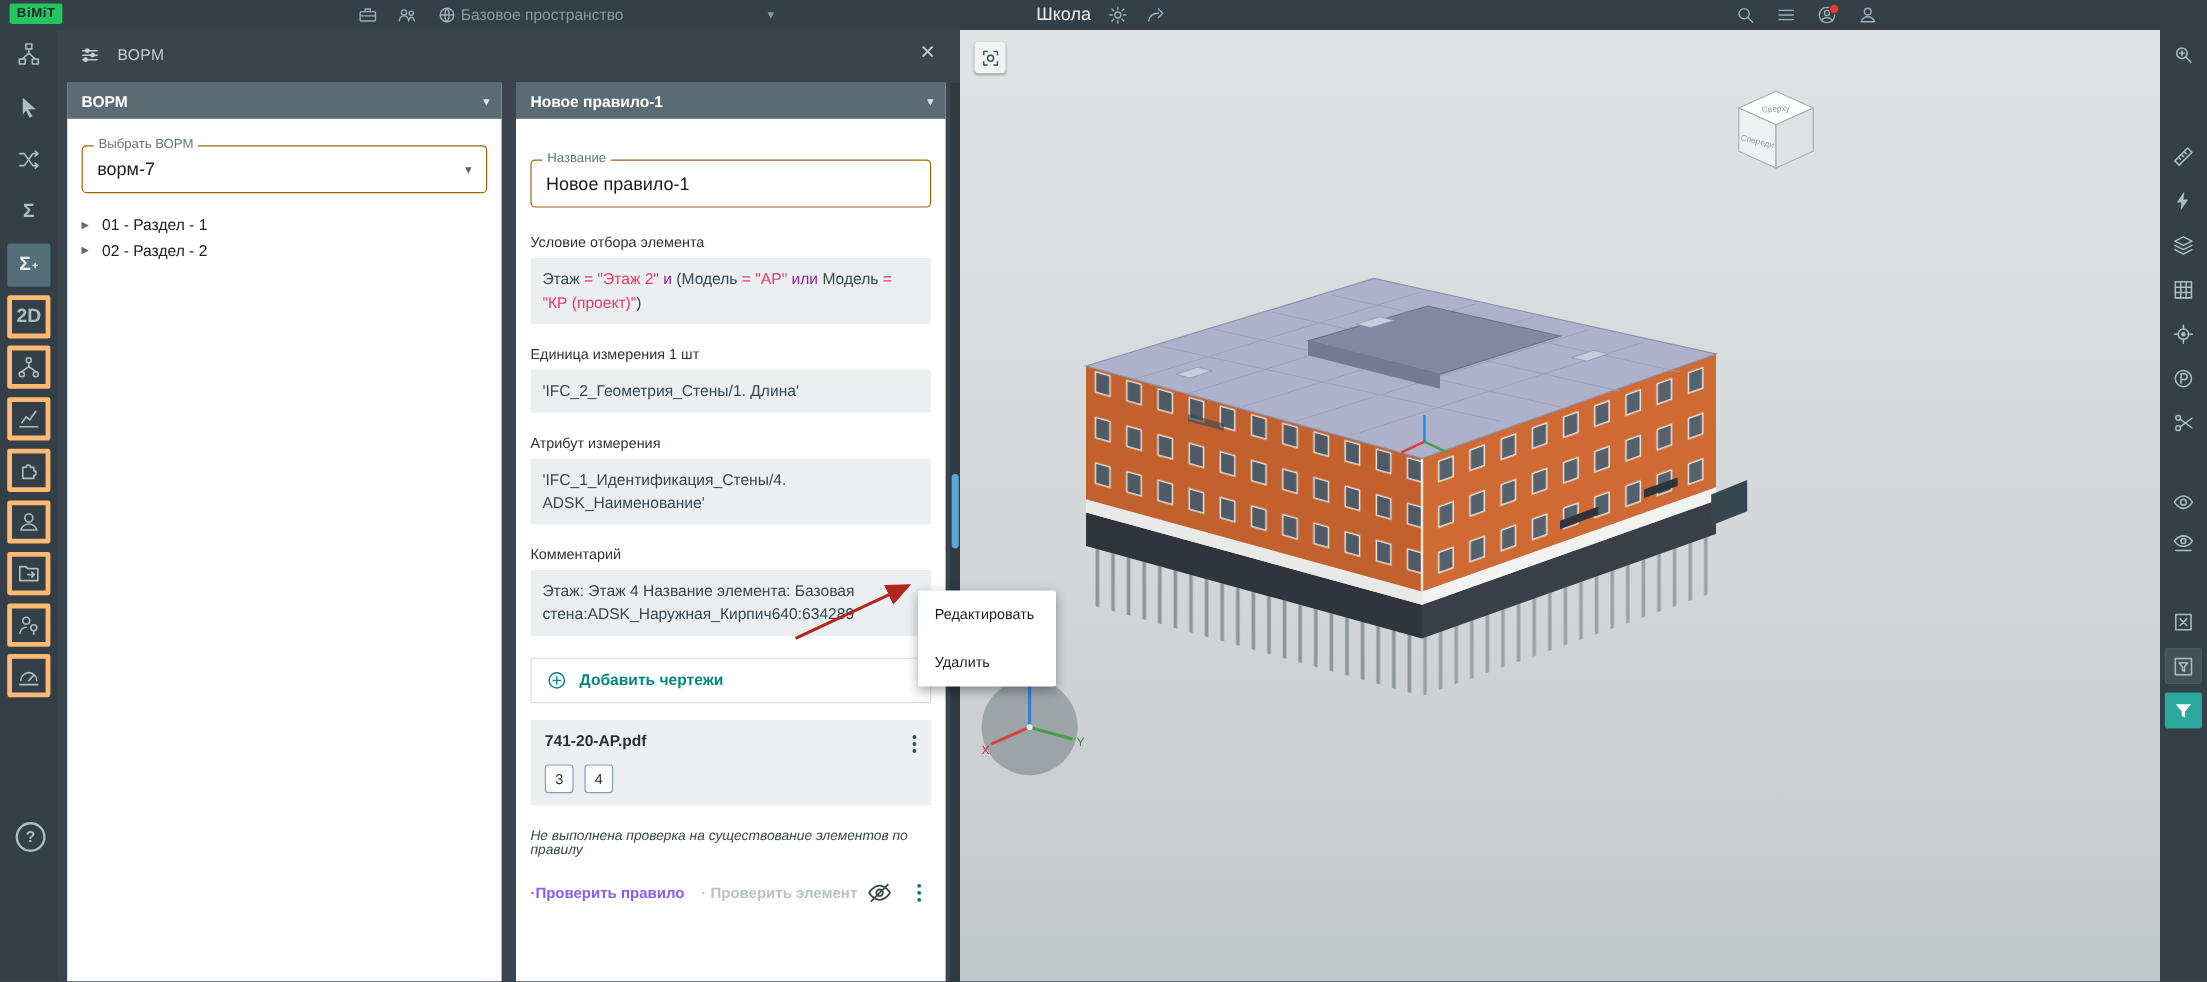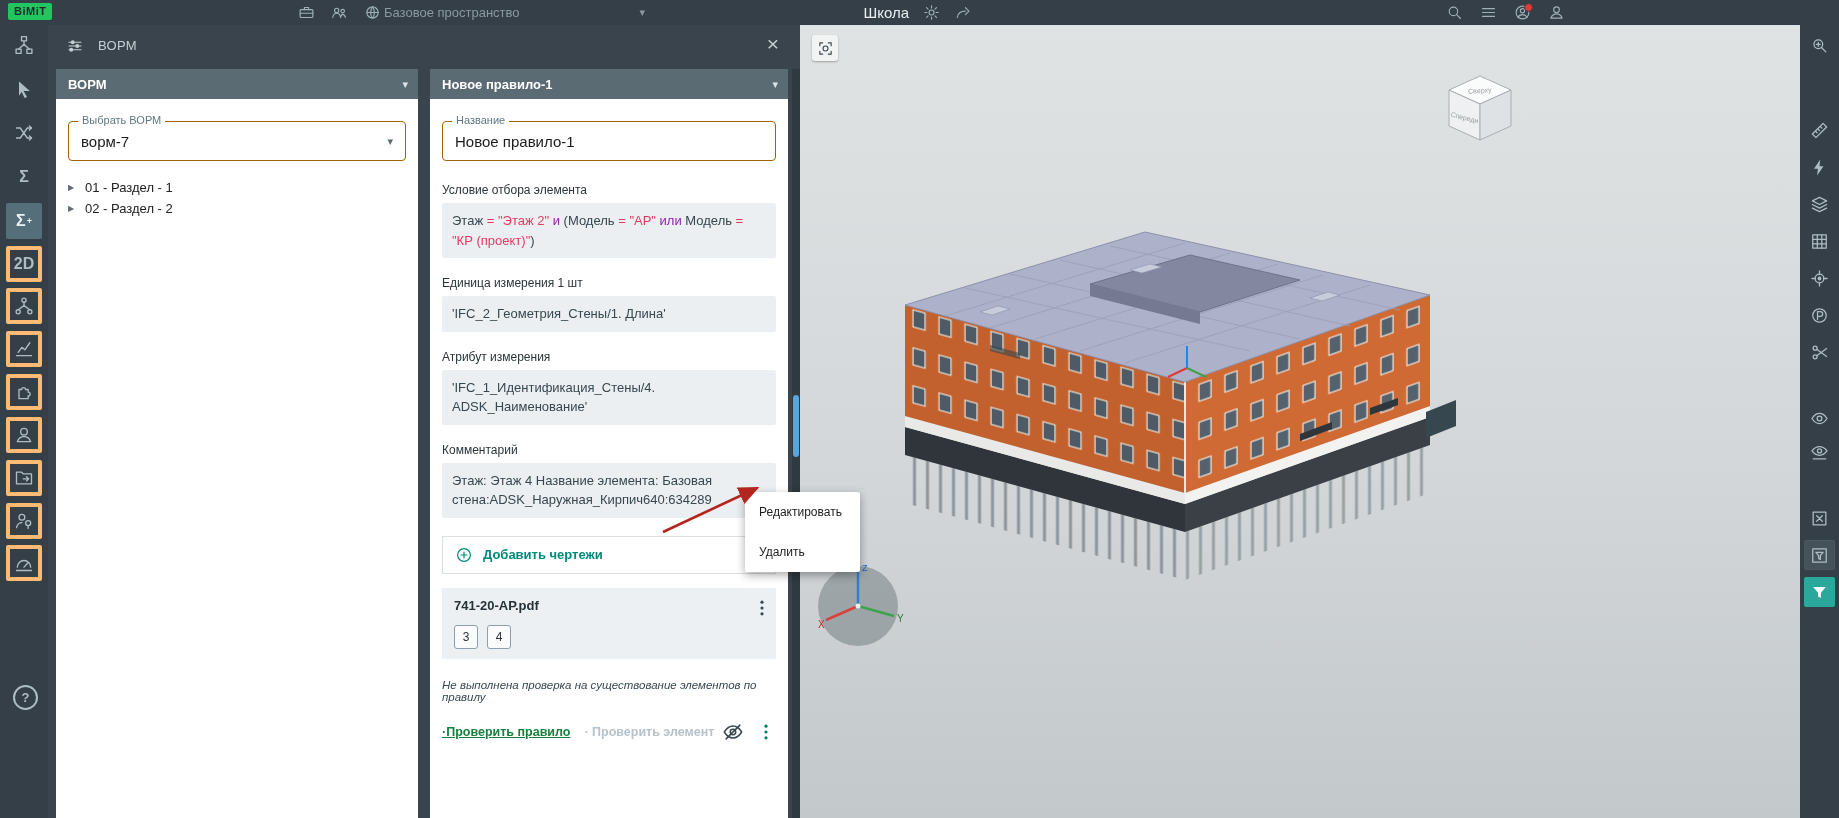--- a/index.html
+++ b/index.html
@@ -29,21 +29,21 @@
   .help-btn{position:absolute;left:13px;top:660px;width:21px;height:21px;border:2px solid #AEBDC4;border-radius:50%;color:#AEBDC4;font-size:13px;font-weight:bold;display:flex;align-items:center;justify-content:center;cursor:pointer;}
 
   
   .panel{position:absolute;left:48px;top:25px;width:752px;height:793px;background:#39444C;z-index:10;}
   .panel-head{position:absolute;left:0;top:0;width:100%;height:42px;color:#C4CED4;}
   .ph-ic{position:absolute;left:18px;top:12px;width:18px;height:18px;color:#C4CED4;}
   .ph-title{position:absolute;left:50px;top:13px;font-size:13px;letter-spacing:.3px;}
   .ph-close{position:absolute;right:16px;top:8px;width:22px;height:22px;font-size:21px;line-height:22px;text-align:center;color:#C4CED4;cursor:pointer;}
   .col{position:absolute;top:44px;bottom:0;background:#FFFFFF;display:flex;flex-direction:column;}
   .col1{left:8px;width:362px;}
-  .col2{left:382px;width:358px;}
+  .col2{left:382px;width:358px;gap:12px;}
   .col-head{height:30px;min-height:30px;background:#5B6B74;color:#FFFFFF;font-size:13px;font-weight:bold;display:flex;align-items:center;padding:0 12px;position:relative;cursor:pointer;}
   .col-head .hcaret{position:absolute;right:10px;color:#DDE4E8;font-size:11px;}
   .col-body{padding:16px 12px;flex:1;overflow:hidden;font-size:13px;color:#212121;}
 
   .outlined{position:relative;border:1px solid #a16207;border-radius:4px;height:40px;display:flex;align-items:center;padding:0 12px;font-size:15px;color:#1B1B1B;box-sizing:border-box;}
   .flabel{position:absolute;top:-8px;left:9px;background:#FFFFFF;padding:0 4px;font-size:11px;color:#5F7782;}
   .sel-caret{position:absolute;right:12px;color:#5C6A72;font-size:11px;}
 
   .expand-row{display:flex;align-items:center;gap:8px;margin-top:24px;color:#26A69A;font-size:12px;font-weight:bold;}
   .unfold-ic{width:15px;height:15px;color:#26A69A;}
@@ -66,21 +66,21 @@
   .plus-ic{width:18px;height:18px;color:#00897B;}
 
   .file-card{margin-top:14px;background:#EDF0F2;padding:10px 12px;position:relative;}
   .file-name{font-weight:bold;font-size:13px;color:#263238;}
   .badges{display:flex;gap:9px;margin-top:12px;}
   .badge{width:24px;height:24px;border:1px solid #8CA0AB;border-radius:3px;background:#FAFBFC;display:flex;align-items:center;justify-content:center;font-size:12px;color:#2A3439;box-sizing:border-box;cursor:pointer;}
   .kebab-file{position:absolute;right:4px;top:10px;width:20px;height:20px;color:#37474F;cursor:pointer;}
 
   .warning{margin-top:20px;font-size:11.5px;color:#37474F;font-style:italic;}
   .actions{margin-top:18px;display:flex;align-items:center;font-size:12.5px;font-weight:bold;}
-  .chk-rule{color:#15803d;cursor:pointer;text-decoration:underline;}
+  .chk-rule{color:#8b5cf6;cursor:pointer;}
   .chk-el{color:#B6C2C9;margin-left:14px;cursor:default;}
   .eye-off-btn{margin-left:auto;width:22px;height:22px;color:#37474F;cursor:pointer;}
   .kebab-act{width:20px;height:20px;color:#00796B;margin-left:12px;cursor:pointer;}
 
   .scrollstrip{position:absolute;left:744px;top:44px;bottom:0;width:8px;background:#2F3940;}
   .scrollthumb{position:absolute;left:1px;top:326px;width:6px;height:62px;background:#58A6DA;border-radius:3px;cursor:pointer;}
 
   
   .viewport{position:absolute;left:800px;top:25px;width:1000px;height:793px;background:linear-gradient(180deg,#E0E3E4 0%,#D3D7D9 55%,#C3C8CA 100%);overflow:hidden;}
   .fit-btn{position:absolute;left:12px;top:10px;width:26px;height:26px;background:#F2F4F4;border-radius:3px;color:#37474F;display:flex;align-items:center;justify-content:center;box-shadow:0 1px 2px rgba(0,0,0,.3);cursor:pointer;}
@@ -90,21 +90,21 @@
   .building{position:absolute;left:30px;top:175px;cursor:grab;}
 
   
   .rtoolbar{position:absolute;left:1800px;top:25px;width:39px;height:793px;background:#353F47;z-index:15;}
   .rt-item{position:absolute;left:4px;width:31px;height:30px;display:flex;align-items:center;justify-content:center;color:#AEBDC4;border-radius:2px;box-sizing:border-box;cursor:pointer;}
   .rt-item.tile{border:1px solid #4B575F;background:#46525A;}
   .rt-item.selected{background:#2BA89C;color:#FFFFFF;}
   .rt-ic{width:19px;height:19px;}
 
   
-  .context-menu{position:absolute;left:745px;top:492px;background:#FFFFFF;border-radius:2px;box-shadow:0 3px 10px rgba(0,0,0,.35);z-index:40;min-width:100px;}
+  .context-menu{position:absolute;left:765px;top:492px;background:#FFFFFF;border-radius:2px;box-shadow:0 3px 10px rgba(0,0,0,.35);z-index:40;min-width:100px;}
   .menu-item{padding:13px 18px 13px 14px;font-size:12px;color:#1D1D1D;white-space:nowrap;cursor:pointer;}
   .annot-arrow{position:absolute;left:645px;top:462px;width:135px;height:82px;z-index:45;pointer-events:none;}
 </style>
 </head>
 <body>
 
 <div class="app">
 
   <header class="topbar">
     <span class="logo">BiMiT</span>

